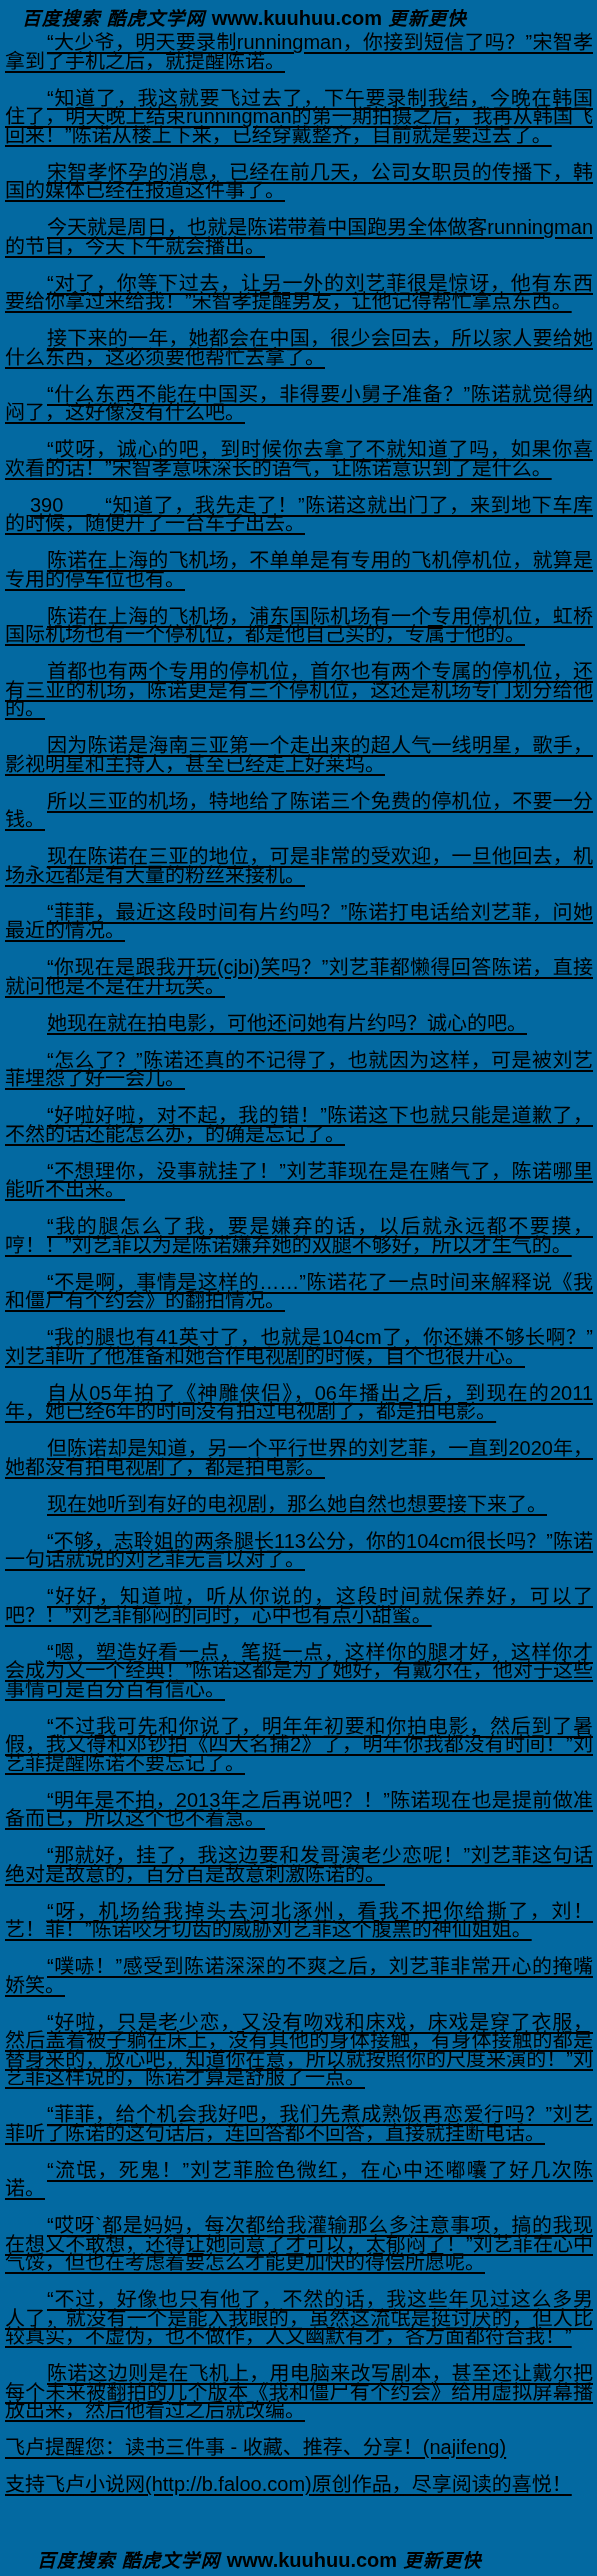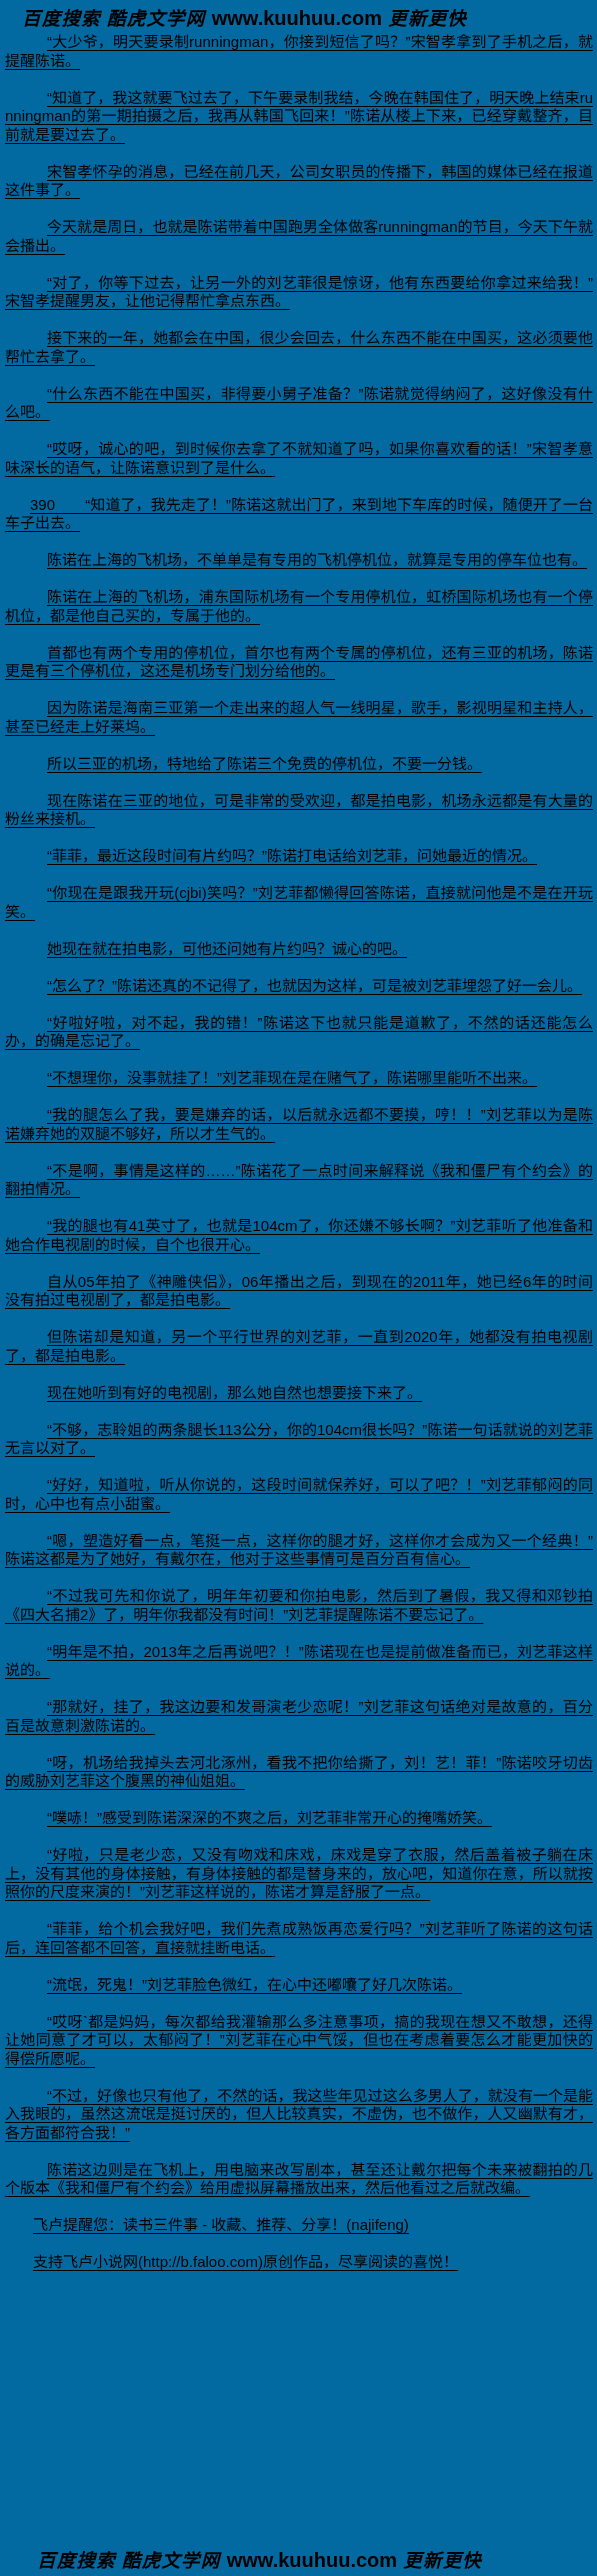--- a/index.html
+++ b/index.html
@@ -34,74 +34,74 @@
     position: absolute;
     left: 37px;
     bottom: 3.7px;
     padding: 0;
   }
   .content {
     padding: 2.5px 5px 0 5px;
   }
   .para {
     margin: 0 0 18.5px 0;
-    font-size: 15px;
+    font-size: 20px;
     line-height: 18.5px;
     text-align: justify;
     text-decoration: underline;
     text-decoration-color: #000;
     text-underline-offset: 3.1px;
     word-break: break-all;
   }
   .indent-normal { text-indent: 42px; }
   .indent-small  { text-indent: 25px; }
-  .indent-none   { text-indent: 0; margin-left: 28px; }
+  .indent-none   { text-indent: 0; }
 </style>
 </head>
 <body>
 
 <div class="page">
 
   <header class="site-banner">
     <span class="calli">百度搜索</span><span class="calli">酷虎文学网</span><span class="url">www.kuuhuu.com</span><span class="calli">更新更快</span>
   </header>
 
   <main class="content" id="content">
       <p class="para indent-normal">“大少爷，明天要录制runningman，你接到短信了吗？”宋智孝拿到了手机之后，就提醒陈诺。</p>
       <p class="para indent-normal">“知道了，我这就要飞过去了，下午要录制我结，今晚在韩国住了，明天晚上结束runningman的第一期拍摄之后，我再从韩国飞回来！”陈诺从楼上下来，已经穿戴整齐，目前就是要过去了。</p>
       <p class="para indent-normal">宋智孝怀孕的消息，已经在前几天，公司女职员的传播下，韩国的媒体已经在报道这件事了。</p>
       <p class="para indent-normal">今天就是周日，也就是陈诺带着中国跑男全体做客runningman的节目，今天下午就会播出。</p>
       <p class="para indent-normal">“对了，你等下过去，让另一外的刘艺菲很是惊讶，他有东西要给你拿过来给我！”宋智孝提醒男友，让他记得帮忙拿点东西。</p>
-      <p class="para indent-normal">接下来的一年，她都会在中国，很少会回去，什么东西不能在中国买，这必须要他帮忙去拿了。</p>
+      <p class="para indent-normal">接下来的一年，她都会在中国，很少会回去，所以家人要给她什么东西，这必须要他帮忙去拿了。</p>
       <p class="para indent-normal">“什么东西不能在中国买，非得要小舅子准备？”陈诺就觉得纳闷了，这好像没有什么吧。</p>
       <p class="para indent-normal">“哎呀，诚心的吧，到时候你去拿了不就知道了吗，如果你喜欢看的话！”宋智孝意味深长的语气，让陈诺意识到了是什么。</p>
       <p class="para indent-small">390　　“知道了，我先走了！”陈诺这就出门了，来到地下车库的时候，随便开了一台车子出去。</p>
       <p class="para indent-normal">陈诺在上海的飞机场，不单单是有专用的飞机停机位，就算是专用的停车位也有。</p>
       <p class="para indent-normal">陈诺在上海的飞机场，浦东国际机场有一个专用停机位，虹桥国际机场也有一个停机位，都是他自己买的，专属于他的。</p>
       <p class="para indent-normal">首都也有两个专用的停机位，首尔也有两个专属的停机位，还有三亚的机场，陈诺更是有三个停机位，这还是机场专门划分给他的。</p>
       <p class="para indent-normal">因为陈诺是海南三亚第一个走出来的超人气一线明星，歌手，影视明星和主持人，甚至已经走上好莱坞。</p>
       <p class="para indent-normal">所以三亚的机场，特地给了陈诺三个免费的停机位，不要一分钱。</p>
-      <p class="para indent-normal">现在陈诺在三亚的地位，可是非常的受欢迎，都是拍电影，机场永远都是有大量的粉丝来接机。</p>
+      <p class="para indent-normal">现在陈诺在三亚的地位，可是非常的受欢迎，一旦他回去，机场永远都是有大量的粉丝来接机。</p>
       <p class="para indent-normal">“菲菲，最近这段时间有片约吗？”陈诺打电话给刘艺菲，问她最近的情况。</p>
       <p class="para indent-normal">“你现在是跟我开玩(cjbi)笑吗？”刘艺菲都懒得回答陈诺，直接就问他是不是在开玩笑。</p>
       <p class="para indent-normal">她现在就在拍电影，可他还问她有片约吗？诚心的吧。</p>
       <p class="para indent-normal">“怎么了？”陈诺还真的不记得了，也就因为这样，可是被刘艺菲埋怨了好一会儿。</p>
       <p class="para indent-normal">“好啦好啦，对不起，我的错！”陈诺这下也就只能是道歉了，不然的话还能怎么办，的确是忘记了。</p>
       <p class="para indent-normal">“不想理你，没事就挂了！”刘艺菲现在是在赌气了，陈诺哪里能听不出来。</p>
       <p class="para indent-normal">“我的腿怎么了我，要是嫌弃的话，以后就永远都不要摸，哼！！”刘艺菲以为是陈诺嫌弃她的双腿不够好，所以才生气的。</p>
       <p class="para indent-normal">“不是啊，事情是这样的……”陈诺花了一点时间来解释说《我和僵尸有个约会》的翻拍情况。</p>
       <p class="para indent-normal">“我的腿也有41英寸了，也就是104cm了，你还嫌不够长啊？”刘艺菲听了他准备和她合作电视剧的时候，自个也很开心。</p>
       <p class="para indent-normal">自从05年拍了《神雕侠侣》，06年播出之后，到现在的2011年，她已经6年的时间没有拍过电视剧了，都是拍电影。</p>
       <p class="para indent-normal">但陈诺却是知道，另一个平行世界的刘艺菲，一直到2020年，她都没有拍电视剧了，都是拍电影。</p>
       <p class="para indent-normal">现在她听到有好的电视剧，那么她自然也想要接下来了。</p>
       <p class="para indent-normal">“不够，志聆姐的两条腿长113公分，你的104cm很长吗？”陈诺一句话就说的刘艺菲无言以对了。</p>
       <p class="para indent-normal">“好好，知道啦，听从你说的，这段时间就保养好，可以了吧？！”刘艺菲郁闷的同时，心中也有点小甜蜜。</p>
       <p class="para indent-normal">“嗯，塑造好看一点，笔挺一点，这样你的腿才好，这样你才会成为又一个经典！”陈诺这都是为了她好，有戴尔在，他对于这些事情可是百分百有信心。</p>
       <p class="para indent-normal">“不过我可先和你说了，明年年初要和你拍电影，然后到了暑假，我又得和邓钞拍《四大名捕2》了，明年你我都没有时间！”刘艺菲提醒陈诺不要忘记了。</p>
-      <p class="para indent-normal">“明年是不拍，2013年之后再说吧？！”陈诺现在也是提前做准备而已，刘艺菲这样说的。</p>
+      <p class="para indent-normal">“明年是不拍，2013年之后再说吧？！”陈诺现在也是提前做准备而已，所以这个也不着急。</p>
       <p class="para indent-normal">“那就好，挂了，我这边要和发哥演老少恋呢！”刘艺菲这句话绝对是故意的，百分百是故意刺激陈诺的。</p>
       <p class="para indent-normal">“呀，机场给我掉头去河北涿州，看我不把你给撕了，刘！艺！菲！”陈诺咬牙切齿的威胁刘艺菲这个腹黑的神仙姐姐。</p>
       <p class="para indent-normal">“噗哧！”感受到陈诺深深的不爽之后，刘艺菲非常开心的掩嘴娇笑。</p>
       <p class="para indent-normal">“好啦，只是老少恋，又没有吻戏和床戏，床戏是穿了衣服，然后盖着被子躺在床上，没有其他的身体接触，有身体接触的都是替身来的，放心吧，知道你在意，所以就按照你的尺度来演的！”刘艺菲这样说的，陈诺才算是舒服了一点。</p>
       <p class="para indent-normal">“菲菲，给个机会我好吧，我们先煮成熟饭再恋爱行吗？”刘艺菲听了陈诺的这句话后，连回答都不回答，直接就挂断电话。</p>
       <p class="para indent-normal">“流氓，死鬼！”刘艺菲脸色微红，在心中还嘟囔了好几次陈诺。</p>
       <p class="para indent-normal">“哎呀`都是妈妈，每次都给我灌输那么多注意事项，搞的我现在想又不敢想，还得让她同意了才可以，太郁闷了！”刘艺菲在心中气馁，但也在考虑着要怎么才能更加快的得偿所愿呢。</p>
       <p class="para indent-normal">“不过，好像也只有他了，不然的话，我这些年见过这么多男人了，就没有一个是能入我眼的，虽然这流氓是挺讨厌的，但人比较真实，不虚伪，也不做作，人又幽默有才，各方面都符合我！”</p>
       <p class="para indent-normal">陈诺这边则是在飞机上，用电脑来改写剧本，甚至还让戴尔把每个未来被翻拍的几个版本《我和僵尸有个约会》给用虚拟屏幕播放出来，然后他看过之后就改编。</p>
       <p class="para indent-none">飞卢提醒您：读书三件事 - 收藏、推荐、分享！(najifeng)</p>

